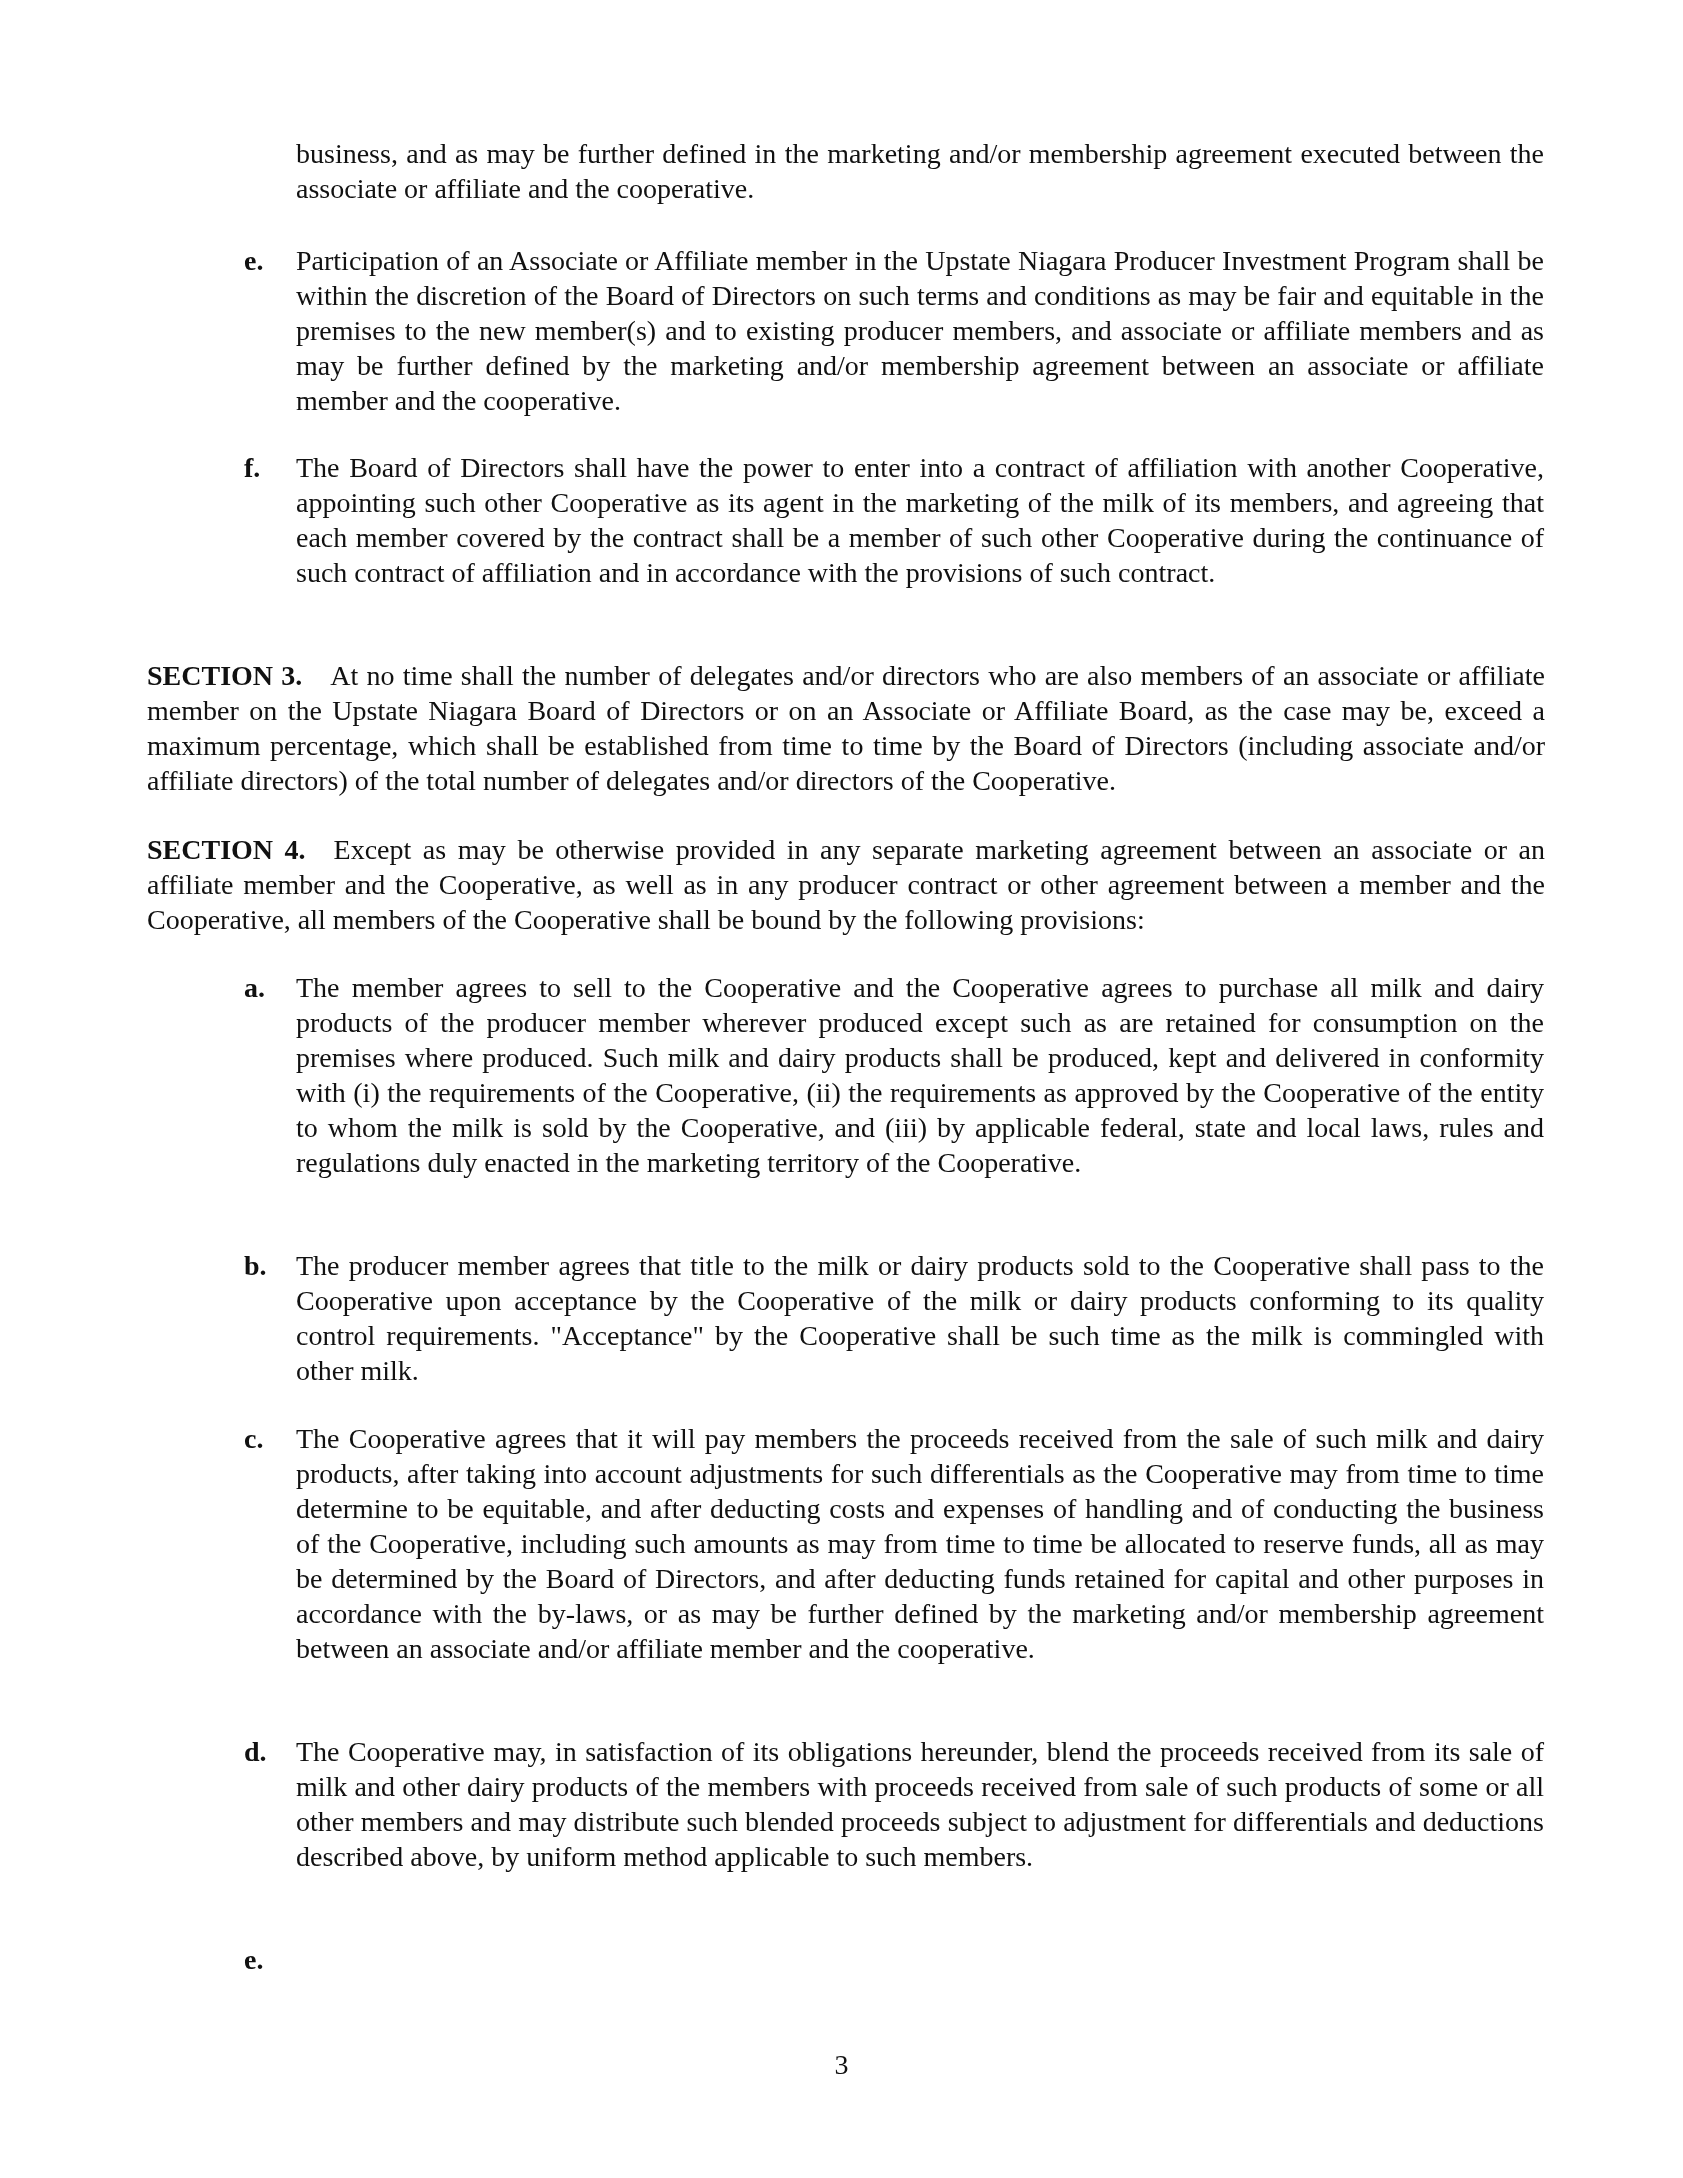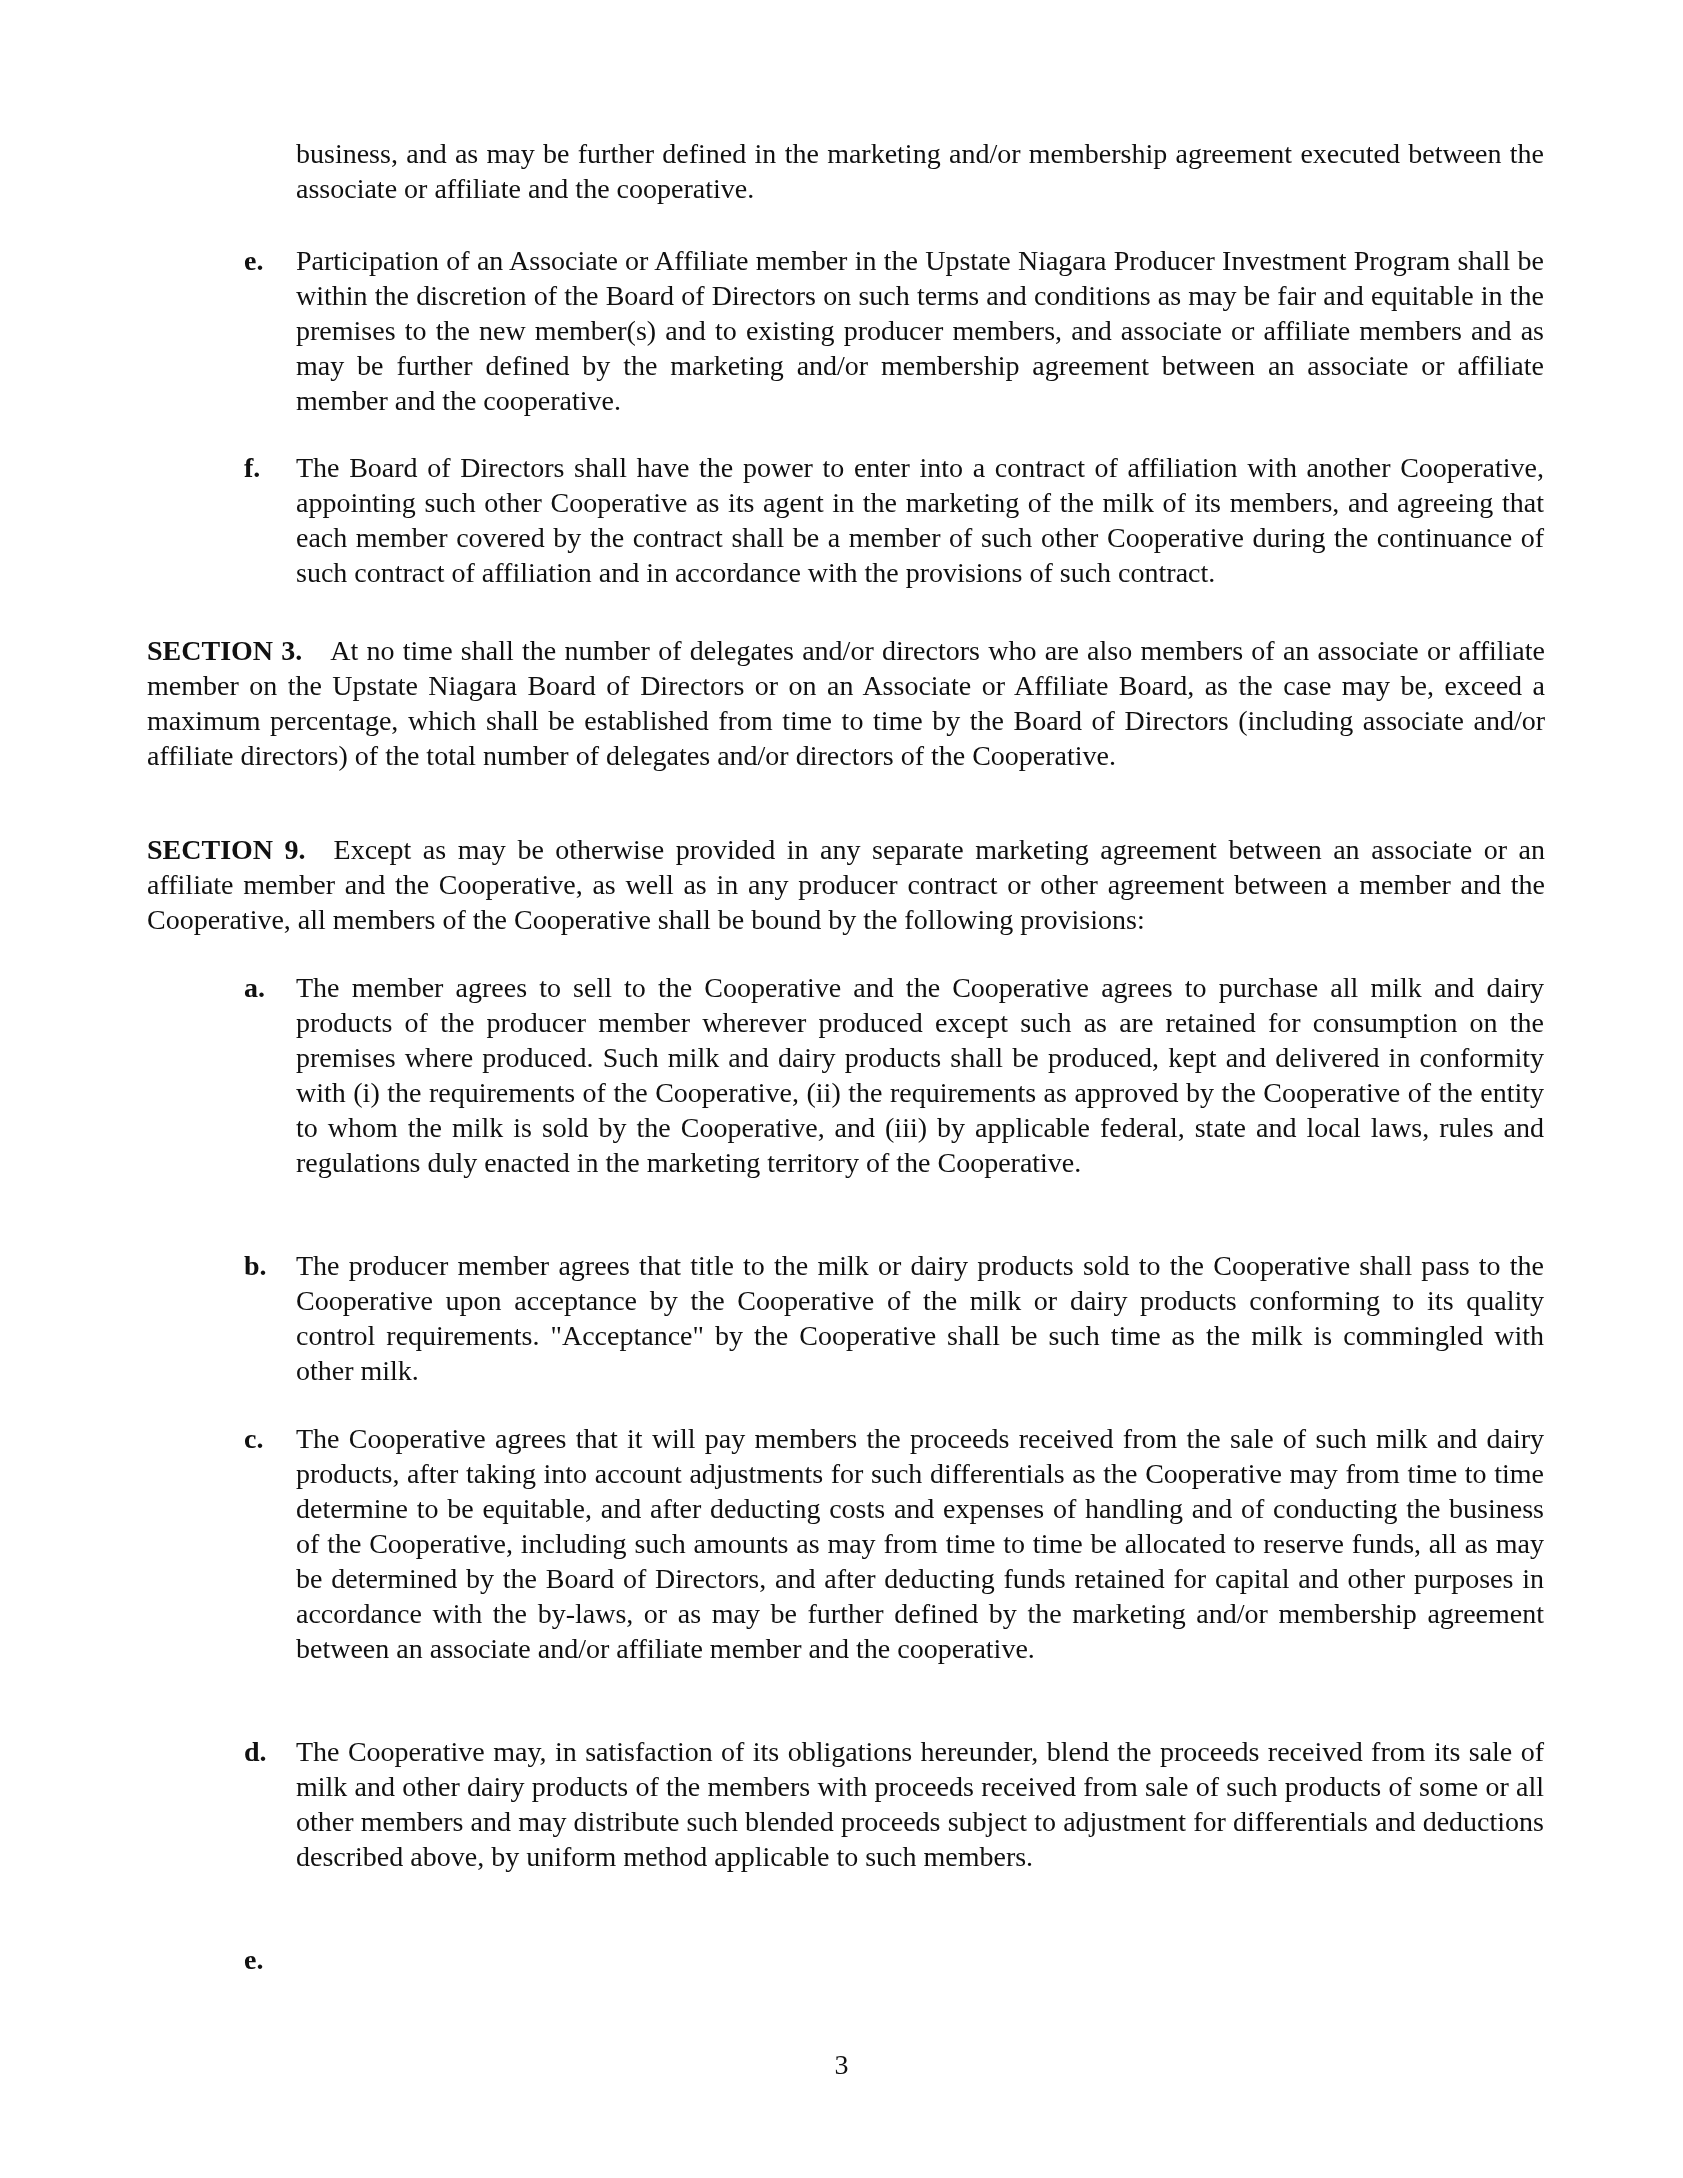--- a/index.html
+++ b/index.html
@@ -39,26 +39,26 @@
 <div class="page">
 
   <p class="para indented" style="top:136px;">business, and as may be further defined in the marketing and/or membership agreement executed between the associate or affiliate and the cooperative.</p>
 
   <span class="label" style="top:243px;">e.</span>
   <p class="para indented" style="top:243px;">Participation of an Associate or Affiliate member in the Upstate Niagara Producer Investment Program shall be within the discretion of the Board of Directors on such terms and conditions as may be fair and equitable in the premises to the new member(s) and to existing producer members, and associate or affiliate members and as may be further defined by the marketing  and/or membership agreement between an associate or affiliate member and the cooperative.</p>
 
   <span class="label" style="top:450px;">f.</span>
   <p class="para indented" style="top:450px;">The Board of Directors shall have the power to enter into a contract of affiliation with another Cooperative, appointing such other Cooperative as its agent in the marketing of the milk of its members, and agreeing that each member covered by the contract shall be a member of such other Cooperative during the continuance of such contract of affiliation and in accordance with the provisions of such contract.</p>
 
-  <p class="para full" style="top:633px;">
+  <p class="para full" style="top:658px;">
     <span class="sec-label">SECTION 3.</span><span class="sec-gap"></span><span>At no time shall the number of delegates and/or directors who are also members of an associate or affiliate member on the Upstate Niagara Board of Directors or on an Associate or Affiliate Board, as the case may be, exceed a maximum percentage, which shall be established from time to time by the Board of Directors (including associate and/or affiliate directors) of the total number of delegates and/or directors of the Cooperative.</span>
   </p>
 
   <p class="para full" style="top:832px;">
-    <span class="sec-label">SECTION 9.</span><span class="sec-gap"></span><span>Except as may be otherwise provided in any separate marketing agreement between an associate or an affiliate member and the Cooperative, as well as in any producer contract or other agreement between a member and the Cooperative, all members of the Cooperative shall be bound by the following provisions:</span>
+    <span class="sec-label">SECTION 4.</span><span class="sec-gap"></span><span>Except as may be otherwise provided in any separate marketing agreement between an associate or an affiliate member and the Cooperative, as well as in any producer contract or other agreement between a member and the Cooperative, all members of the Cooperative shall be bound by the following provisions:</span>
   </p>
 
   <span class="label" style="top:970px;">a.</span>
   <p class="para indented" style="top:970px;">The member agrees to sell to the Cooperative  and the Cooperative agrees to purchase all milk and dairy products of the producer member wherever produced except such as are retained for consumption on the premises where produced. Such milk and dairy products shall be produced, kept and delivered in conformity with (i) the requirements of the Cooperative, (ii) the requirements as approved by the Cooperative of the entity to whom the milk is sold by the Cooperative, and (iii) by applicable federal, state and local laws, rules and regulations duly enacted in the marketing territory of the Cooperative.</p>
 
   <span class="label" style="top:1248px;">b.</span>
   <p class="para indented" style="top:1248px;">The producer member agrees that title to the milk or dairy products sold to the Cooperative shall pass to the Cooperative upon acceptance by the Cooperative of the milk or dairy products conforming to its quality control requirements. "Acceptance" by the Cooperative shall be such time as the milk is commingled with other milk.</p>
 
   <span class="label" style="top:1421px;">c.</span>
   <p class="para indented" style="top:1421px;">The Cooperative agrees that it will pay members the proceeds received from the sale of such milk and dairy products, after taking into account adjustments for such differentials as the Cooperative may from time to time determine to be equitable, and after deducting costs and expenses of handling and of conducting the business of the Cooperative, including such amounts as may from time to time be allocated to reserve funds, all as may be determined by the Board of Directors, and after deducting funds retained for capital and other purposes in accordance with the by-laws, or as may be further defined by the marketing and/or membership agreement between an associate and/or affiliate member and the cooperative.</p>

